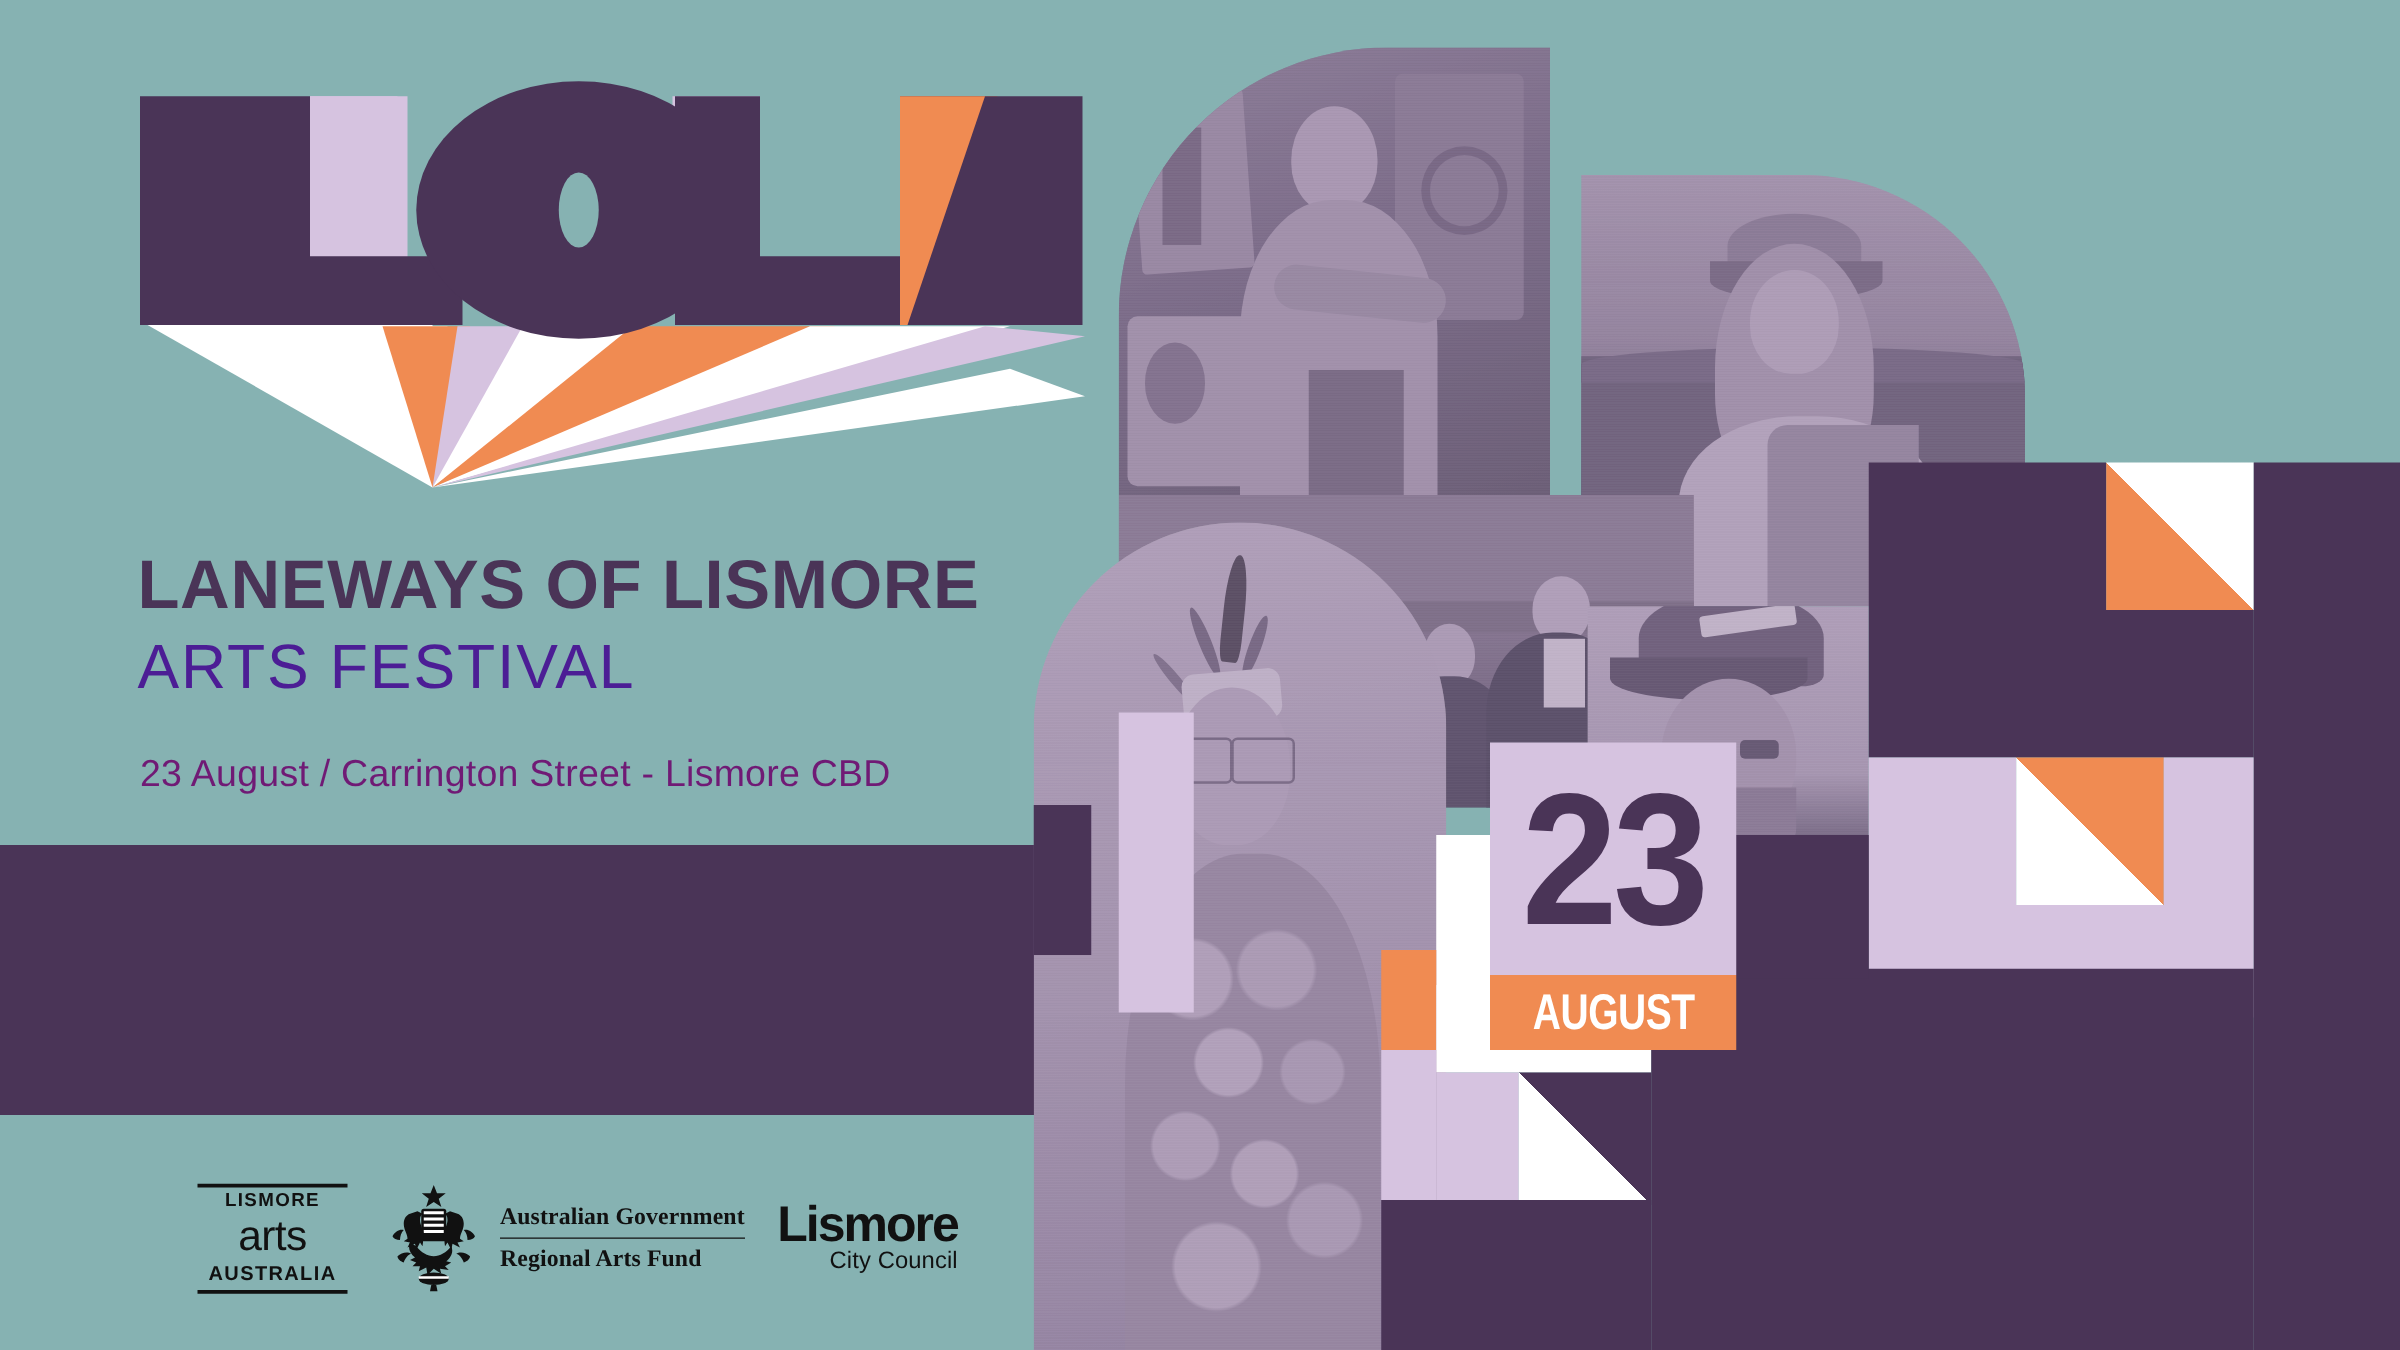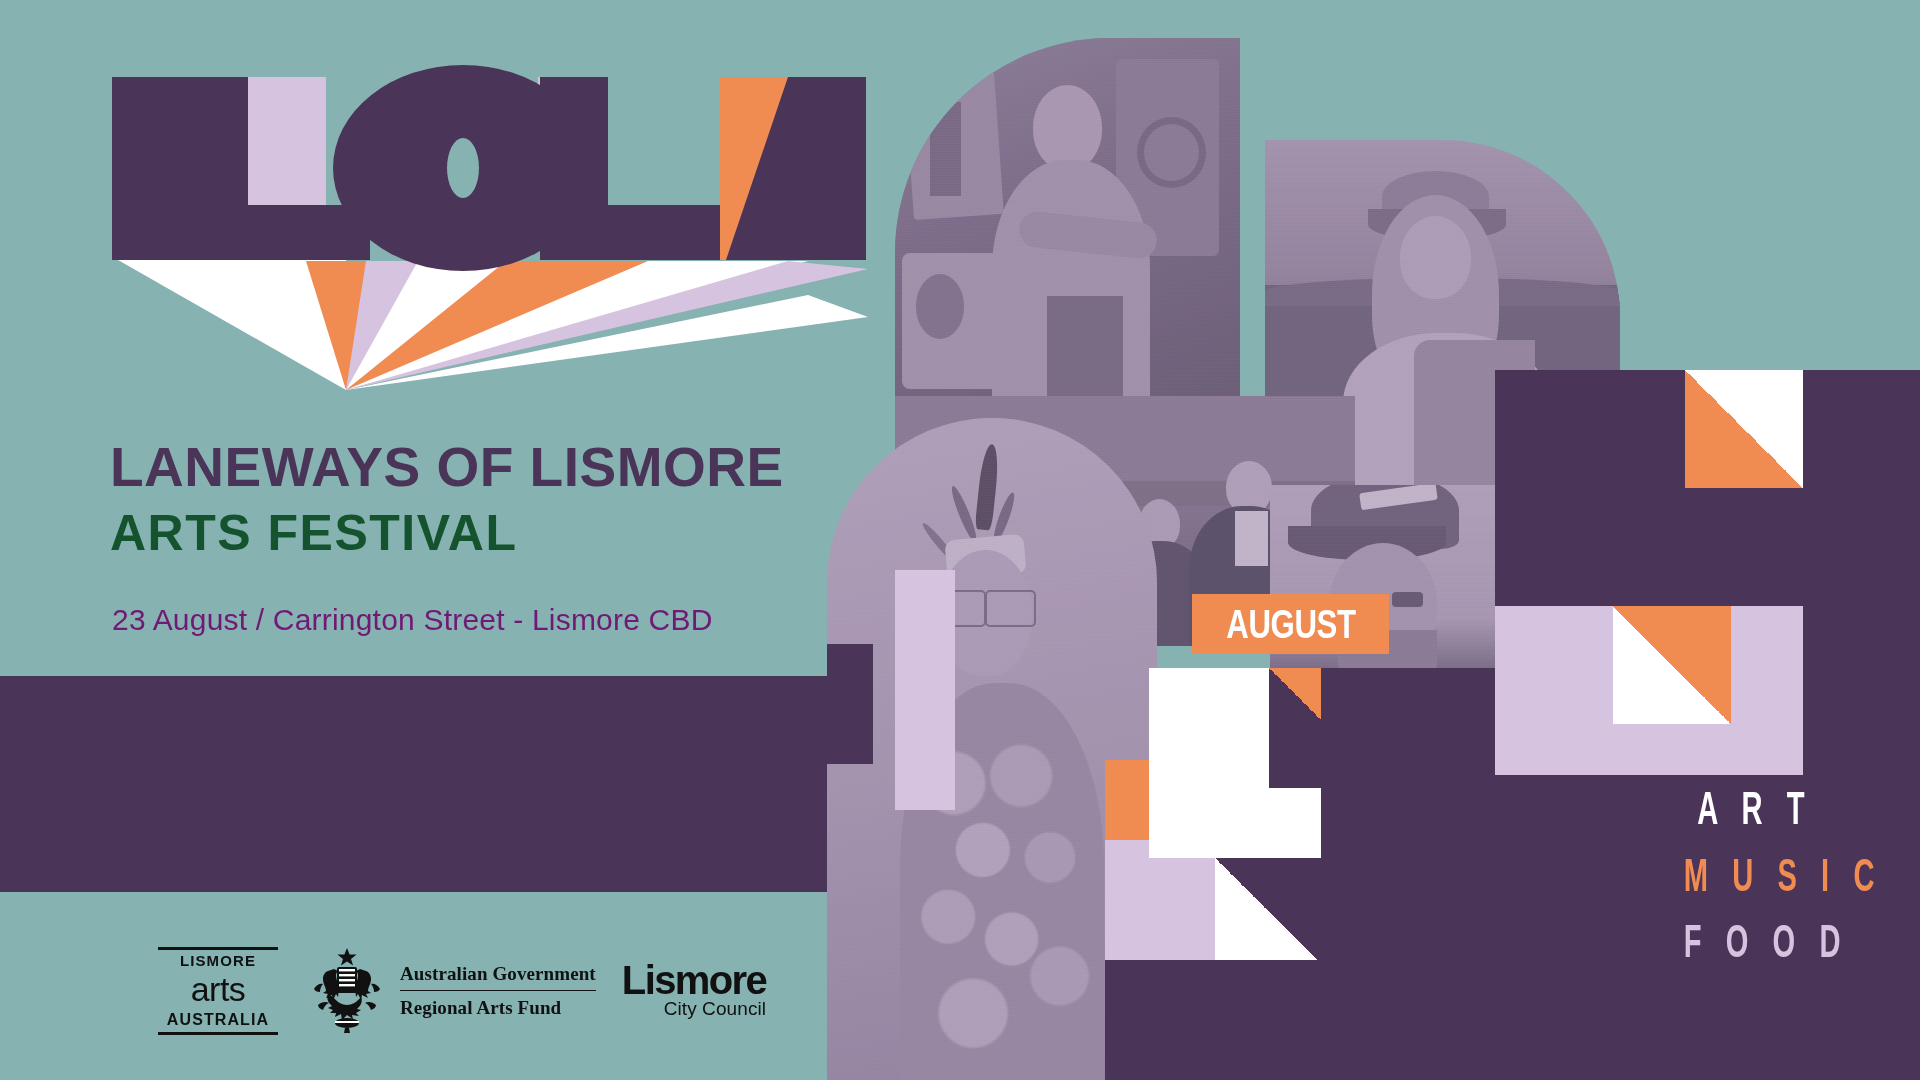--- a/index.html
+++ b/index.html
@@ -20,22 +20,22 @@
 
   
   .title-main{
     position:absolute;left:110px;top:440px;
     font-size:55px;font-weight:bold;letter-spacing:.5px;
     color:#4a3457;line-height:1;white-space:nowrap;
     font-family:"Liberation Sans",sans-serif;
   }
   .title-sub{
     position:absolute;left:110px;top:508px;
-    font-size:50px;font-weight:700;letter-spacing:1.5px;
-    color:#14532d;line-height:1;white-space:nowrap;
+    font-size:50px;font-weight:400;letter-spacing:1.5px;
+    color:#4c1d95;line-height:1;white-space:nowrap;
   }
   .title-meta{
     position:absolute;left:112px;top:603px;
     font-size:30px;font-weight:400;color:#701a75;
     letter-spacing:.2px;white-space:nowrap;
   }
 
   
   .acts-band{
     position:absolute;left:0;top:676px;width:925px;height:216px;
@@ -326,24 +326,22 @@
     <div class="tile swatch-lilac" style="left:180px;top:840px;width:44px;height:120px;"></div>
     <div class="tile swatch-lilac" style="left:224px;top:858px;width:66px;height:102px;"></div>
     <div class="tile tri-pu-wh" style="left:290px;top:858px;width:106px;height:106px;"></div>
     <div class="tile swatch-purple" style="left:180px;top:960px;width:216px;height:120px;"></div>
     <div class="tile swatch-purple" style="left:396px;top:775px;width:482px;height:305px;"></div>
     <div class="tile swatch-purple" style="left:396px;top:668px;width:174px;height:115px;"></div>
 
   </div>
 
   <div class="date-badge">
+    <div class="date-num-box">
+      <div class="date-num">23</div>
+    </div>
     <div class="date-mon-box">
       <div class="date-mon">AUGUST</div>
     </div>
   </div>
 
-  <div class="amf">
-    <div class="amf-line amf-art">A R T</div>
-    <div class="amf-line amf-music">M U S I C</div>
-    <div class="amf-line amf-food">F O O D</div>
-  </div>
 
 </div>
 
 </body></html>

